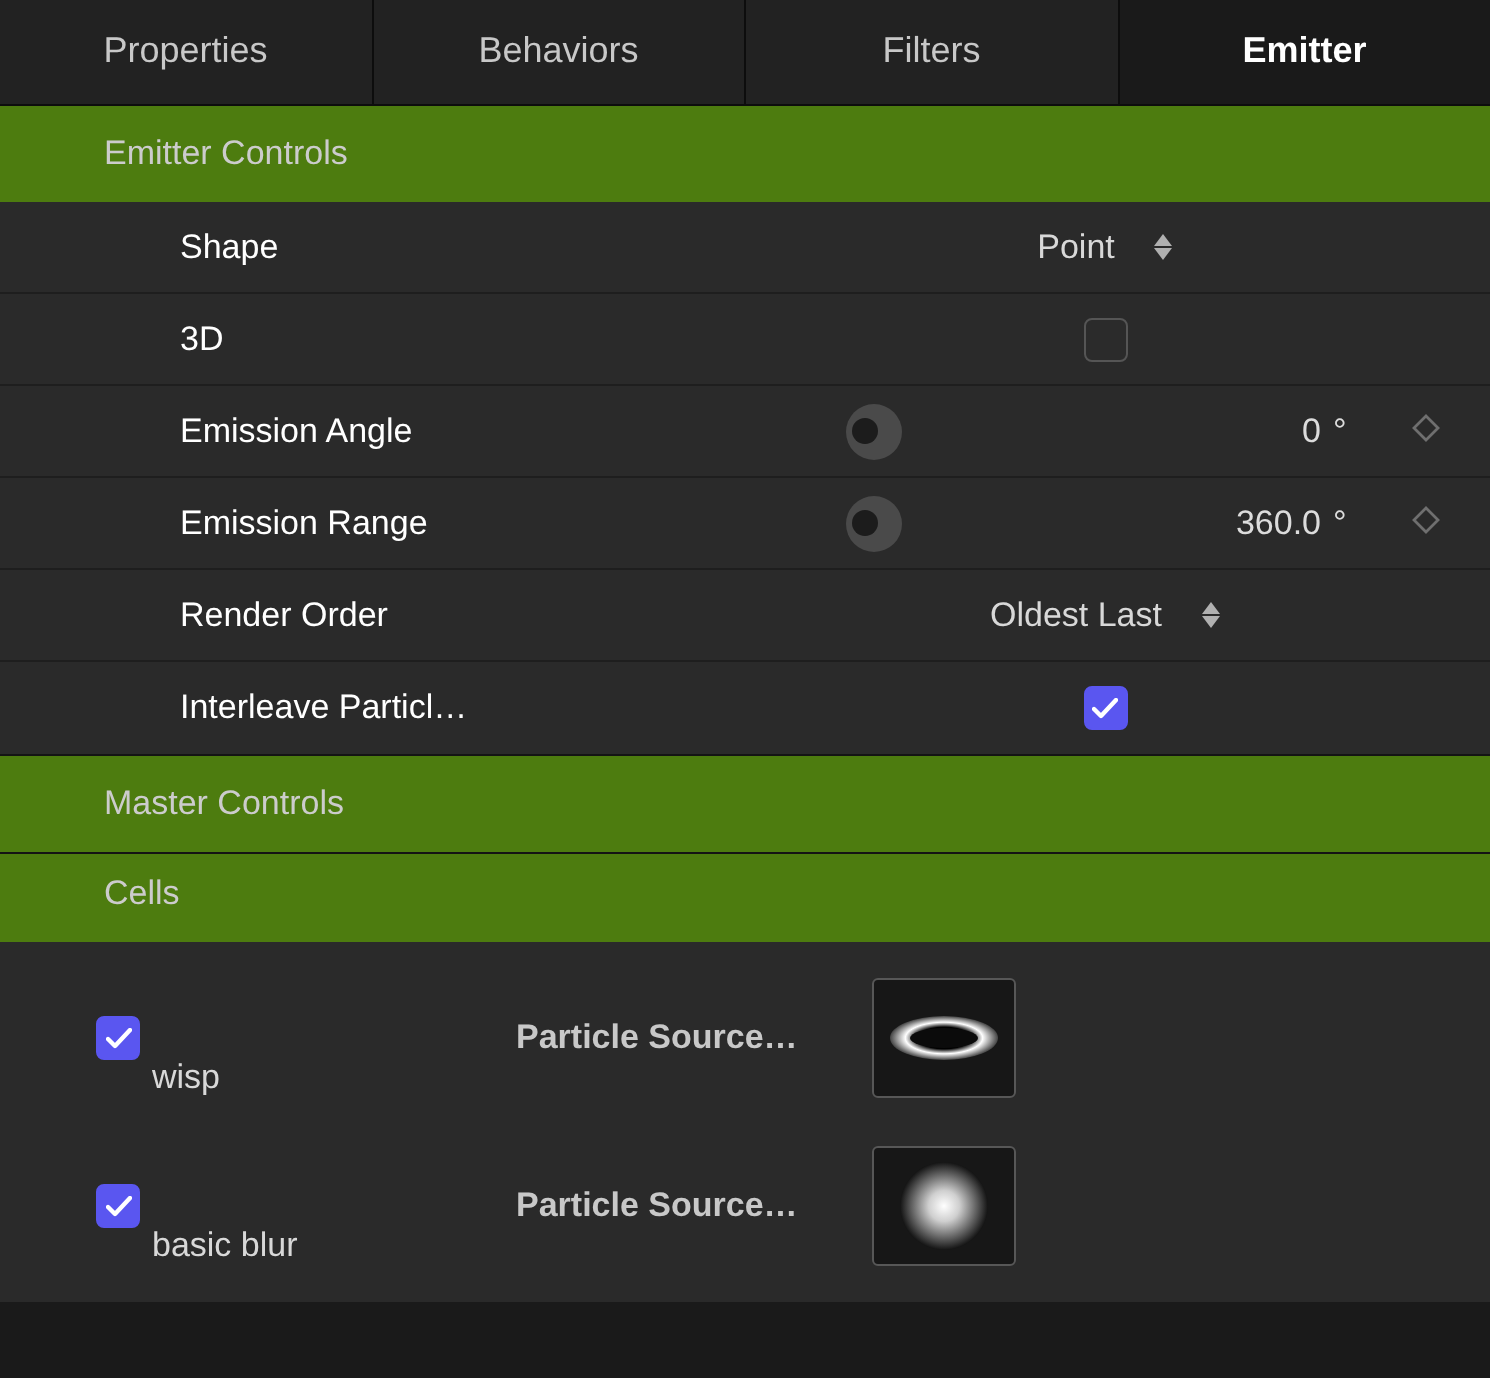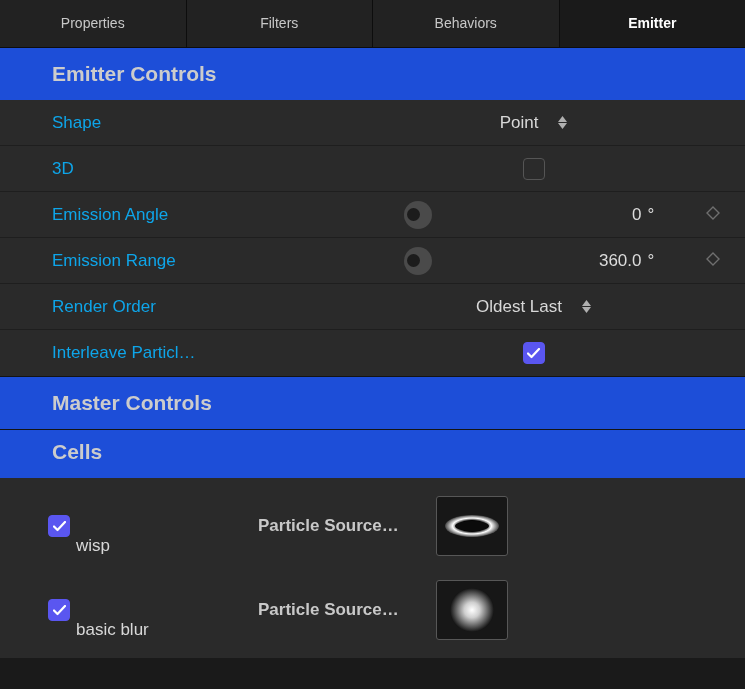--- a/index.html
+++ b/index.html
@@ -14,58 +14,59 @@
   }
   .tabs {
     display: flex;
     background: #222;
     border-bottom: 1px solid #0d0d0d;
   }
   .tab {
     flex: 1;
     text-align: center;
     padding: 15px 0 16px;
-    font-size: 14px;
+    font-size: 18px;
     color: #c8c8c8;
     border-right: 1px solid #0d0d0d;
     cursor: pointer;
     font-weight: 500;
   }
   .tab:last-child { border-right: none; }
   .tab.active {
     color: #ffffff;
     background: #1a1a1a;
     font-weight: 600;
   }
   .section-header {
     padding: 14px 0 14px 52px;
-    font-size: 21px;
+    font-size: 17px;
     color: #cccccc;
-    background: #1d4ed8;
-    font-weight: 700;
+    background: #4d7c0f;
+    font-weight: 400;
   }
   .section-header.tight { padding-top: 10px; }
   .group {
     background: #2a2a2a;
   }
   .row {
     display: flex;
     align-items: center;
     height: 46px;
     padding: 0 20px 0 52px;
     border-bottom: 1px solid #1e1e1e;
     position: relative;
   }
   .row:last-child { border-bottom: none; }
   .row-label {
     flex: 0 0 290px;
-    color: #0ea5e9;
+    color: #ffffff;
     white-space: nowrap;
     overflow: hidden;
     text-overflow: ellipsis;
+    margin-left: 38px;
   }
   .row-control {
     flex: 1;
     display: flex;
     align-items: center;
     justify-content: center;
     position: relative;
   }
   .popup {
     display: inline-flex;
@@ -185,22 +186,22 @@
   }
   hr.divider{
     border:none; border-top:1px solid #141414; margin:0;
   }
 </style>
 </head>
 <body>
 
 <div class="tabs">
   <div class="tab"><span>Properties</span></div>
+  <div class="tab"><span>Behaviors</span></div>
   <div class="tab"><span>Filters</span></div>
-  <div class="tab"><span>Behaviors</span></div>
   <div class="tab active"><span>Emitter</span></div>
 </div>
 
 <div class="section-header">Emitter Controls</div>
 
 <div class="group">
 
   <div class="row">
     <div class="row-label">Shape</div>
     <div class="row-control">

